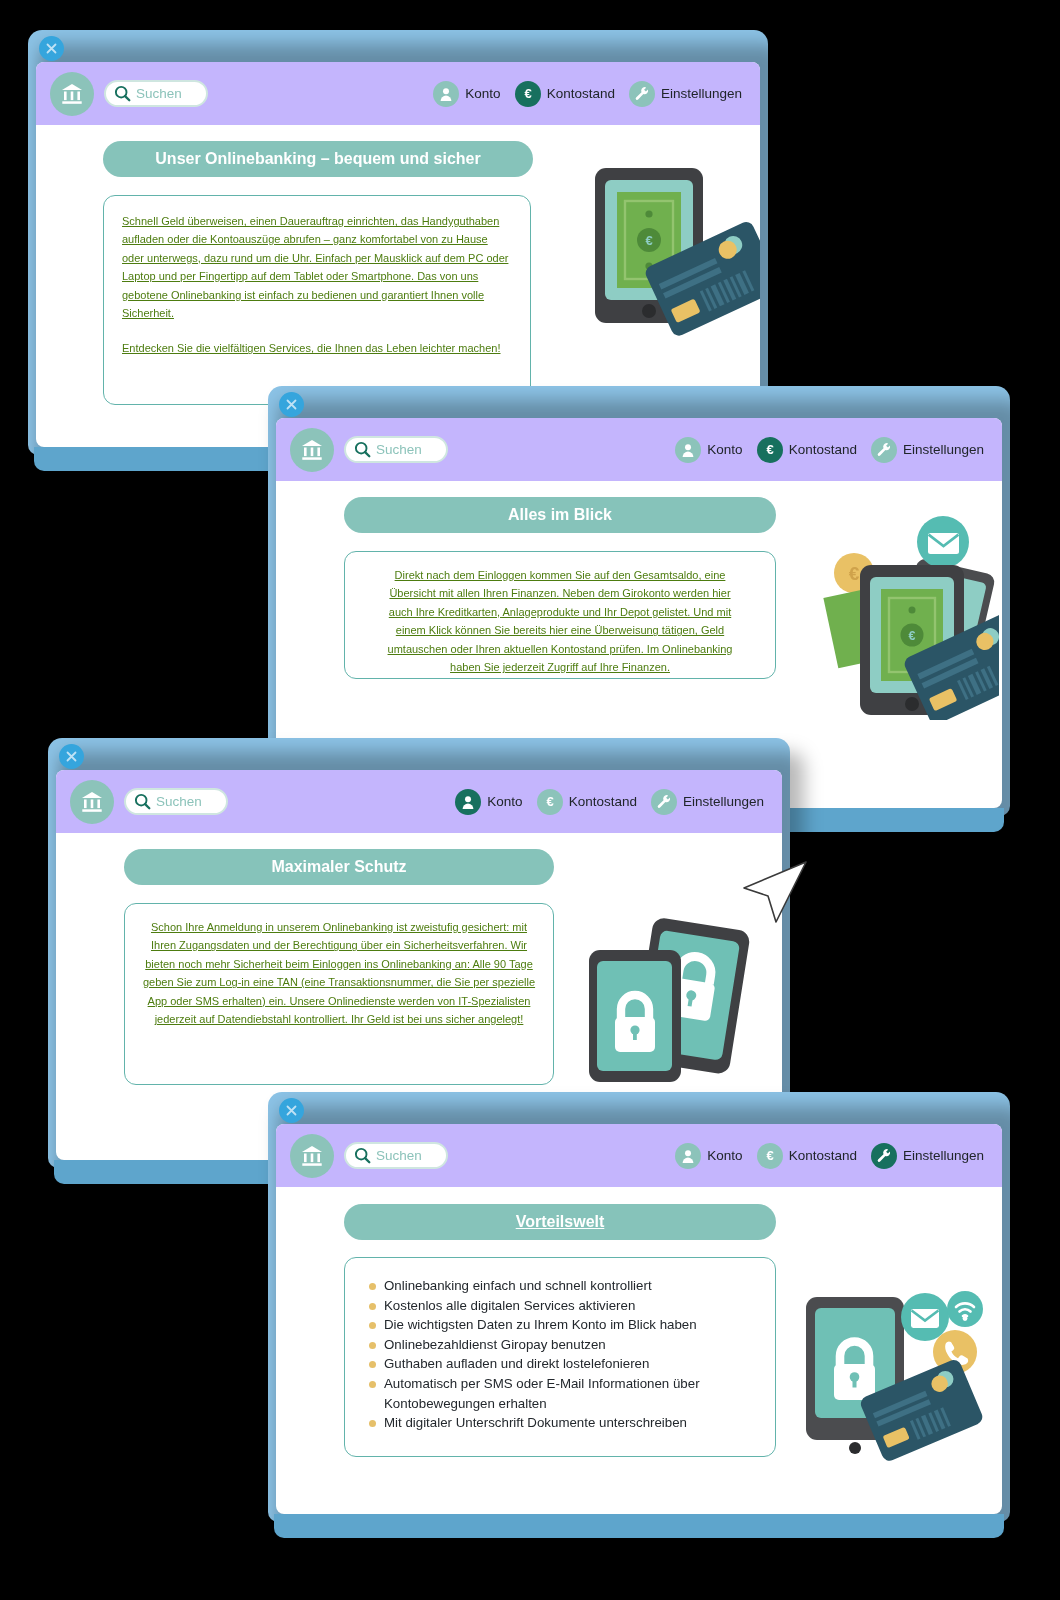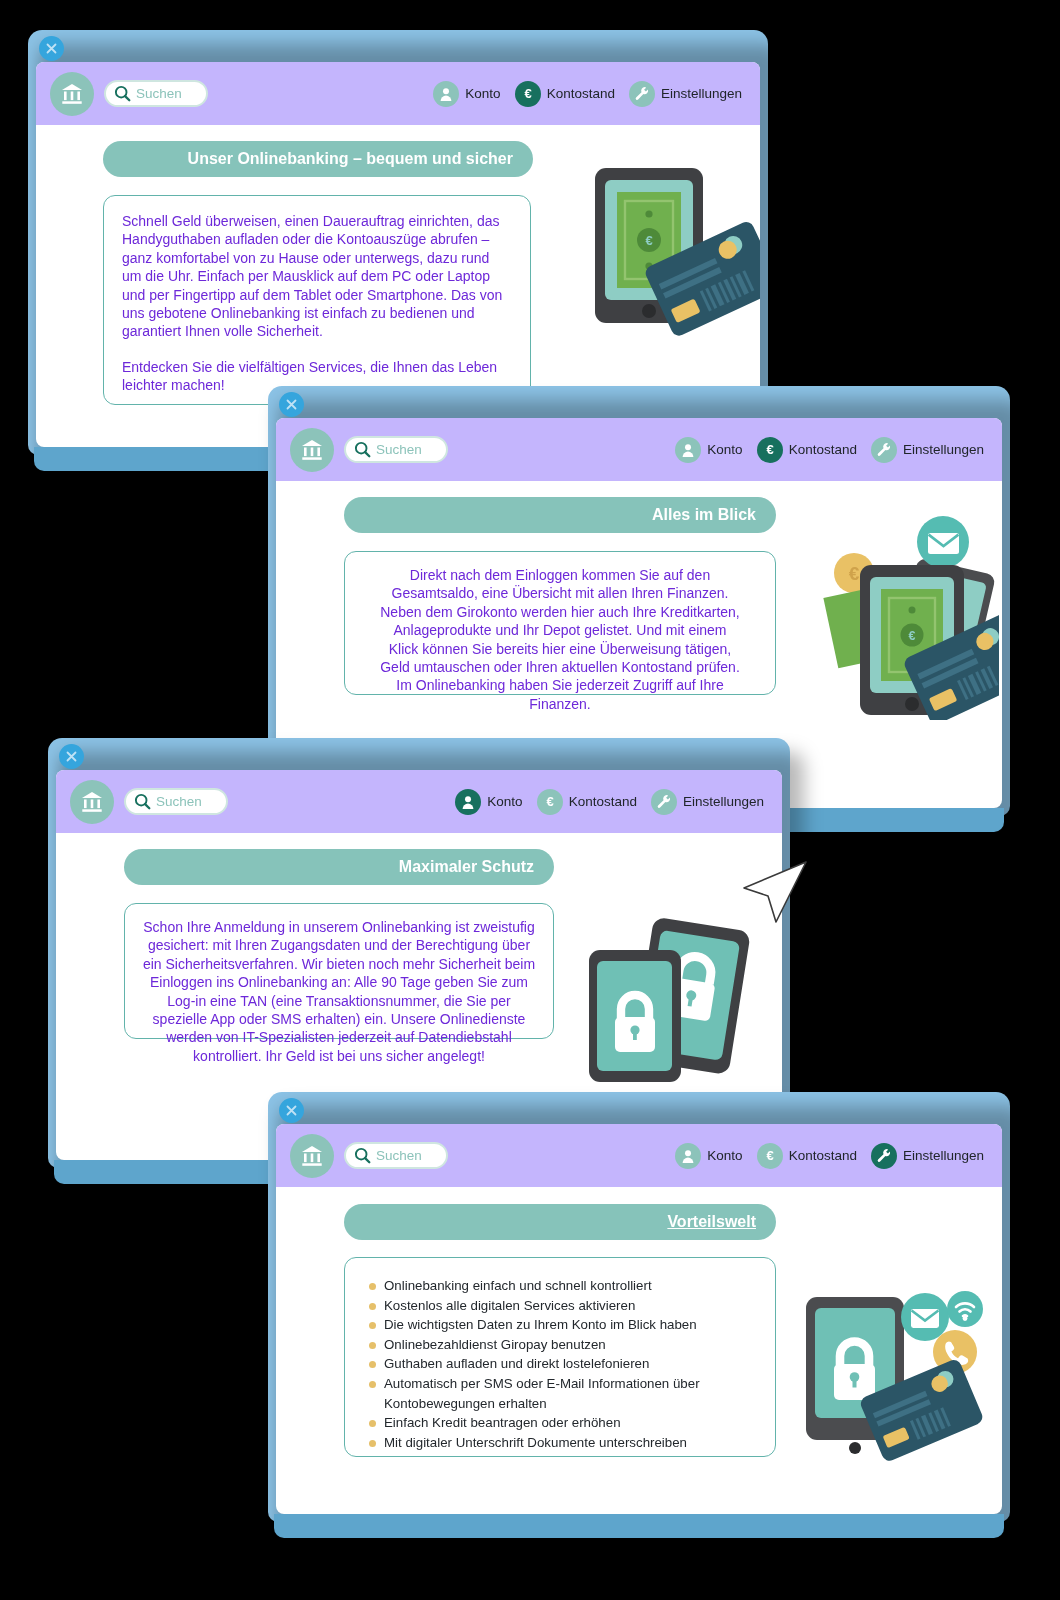--- a/index.html
+++ b/index.html
@@ -111,34 +111,35 @@
     position:relative;
     flex:1 1 auto;
     padding:14px 0 10px 0;
   }
   .title-pill{
     background:#86c3ba;
     color:#fff;
     font-weight:bold;
     font-size:16px;
     border-radius:22px;
-    text-align:right;
+    text-align:center;
     padding:9px 20px;
     position:absolute;
   }
   .text-card{
     border:1.6px solid #62b3ab;
     border-radius:12px;
     position:absolute;
     background:#fff;
   }
   .text-card p{
-    font-size:14px;
+    font-size:11px;
     line-height:18.4px;
-    color:#6d28d9;
+    color:#4d7c0f;
+    text-decoration:underline;
   }
   .illus{ position:absolute; }
 
   ul.bullets{ list-style:none; }
   ul.bullets li{
     font-size:13.3px;
     line-height:19.6px;
     color:#23282d;
     position:relative;
     padding-left:17px;
@@ -310,21 +311,21 @@
               </svg>
           </span>
           <span class="nav-lab">Einstellungen</span>
         </div>
       </div>
     </div>
 
     <div class="body-area">
       <div class="title-pill" style="left:68px; top:16px; width:432px;">Alles im Blick</div>
 
-      <div class="text-card" style="left:68px; top:70px; width:432px; height:144px; padding:14px 32px; text-align:center;">
+      <div class="text-card" style="left:68px; top:70px; width:432px; height:128px; padding:14px 32px; text-align:center;">
         <p>Direkt nach dem Einloggen kommen Sie auf den Gesamtsaldo, eine Übersicht mit allen Ihren Finanzen. Neben dem Girokonto werden hier auch Ihre Kreditkarten, Anlageprodukte und Ihr Depot gelistet. Und mit einem Klick können Sie bereits hier eine Überweisung tätigen, Geld umtauschen oder Ihren aktuellen Kontostand prüfen. Im Onlinebanking haben Sie jederzeit Zugriff auf Ihre Finanzen.</p>
       </div>
 
       <div class="illus" style="left:518px; top:24px;">
         <svg width="205" height="215" viewBox="0 0 205 215">
           <circle cx="60" cy="68" r="20" fill="#e9c165"></circle>
           <text x="60" y="75" font-family="Liberation Sans, sans-serif" font-size="19" font-weight="bold" fill="#cfa24b" text-anchor="middle">€</text>
           <rect x="36" y="84" width="78" height="72" fill="#70b04e" transform="rotate(-12 75 120)"></rect>
           <g transform="rotate(13 150 118)">
             <rect x="110" y="60" width="80" height="118" rx="9" fill="#4b4c4f"></rect>
@@ -416,21 +417,21 @@
               </svg>
           </span>
           <span class="nav-lab">Einstellungen</span>
         </div>
       </div>
     </div>
 
     <div class="body-area">
       <div class="title-pill" style="left:68px; top:16px; width:430px;">Maximaler Schutz</div>
 
-      <div class="text-card" style="left:68px; top:70px; width:430px; height:136px; padding:14px 16px; text-align:center;">
+      <div class="text-card" style="left:68px; top:70px; width:430px; height:182px; padding:14px 16px; text-align:center;">
         <p>Schon Ihre Anmeldung in unserem Onlinebanking ist zweistufig gesichert: mit Ihren Zugangsdaten und der Berechtigung über ein Sicherheitsverfahren. Wir bieten noch mehr Sicherheit beim Einloggen ins Onlinebanking an: Alle 90 Tage geben Sie zum Log-in eine TAN (eine Transaktionsnummer, die Sie per spezielle App oder SMS erhalten) ein. Unsere Onlinedienste werden von IT-Spezialisten jederzeit auf Datendiebstahl kontrolliert. Ihr Geld ist bei uns sicher angelegt!</p>
       </div>
 
       <div class="illus" style="left:528px; top:82px;">
         <svg width="175" height="170" viewBox="0 0 175 170">
           <g transform="rotate(9 105 82)">
             <rect x="58" y="8" width="98" height="145" rx="12" fill="#3f4043"></rect>
             <rect x="67" y="20" width="80" height="120" rx="7" fill="#6fc0b5"></rect>
             <g>
               <path d="M91 66 v-9 a16 16 0 0 1 32 0 v9" fill="none" stroke="#fff" stroke-width="9"></path>
@@ -511,21 +512,20 @@
       <div class="title-pill" style="left:68px; top:17px; width:432px;text-decoration:underline;">Vorteilswelt</div>
 
       <div class="text-card" style="left:68px; top:70px; width:432px; height:200px; padding:18px 14px 14px 22px;">
         <ul class="bullets">
           <li>Onlinebanking einfach und schnell kontrolliert</li>
           <li>Kostenlos alle digitalen Services aktivieren</li>
           <li>Die wichtigsten Daten zu Ihrem Konto im Blick haben</li>
           <li>Onlinebezahldienst Giropay benutzen</li>
           <li>Guthaben aufladen und direkt lostelefonieren</li>
           <li>Automatisch per SMS oder E-Mail Informationen über Kontobewegungen erhalten</li>
-          <li>Einfach Kredit beantragen oder erhöhen</li>
           <li>Mit digitaler Unterschrift Dokumente unterschreiben</li>
         </ul>
       </div>
 
       <div class="illus" style="left:522px; top:92px;">
         <svg width="185" height="185" viewBox="0 0 185 185">
           <rect x="8" y="18" width="98" height="143" rx="11" fill="#4b4c4f"></rect>
           <rect x="17" y="29" width="80" height="110" rx="6" fill="#6fc0b5"></rect>
           <g>
             <path d="M42 86 v-9 a14.5 14.5 0 0 1 29 0 v9" fill="none" stroke="#fff" stroke-width="8.6"></path>

